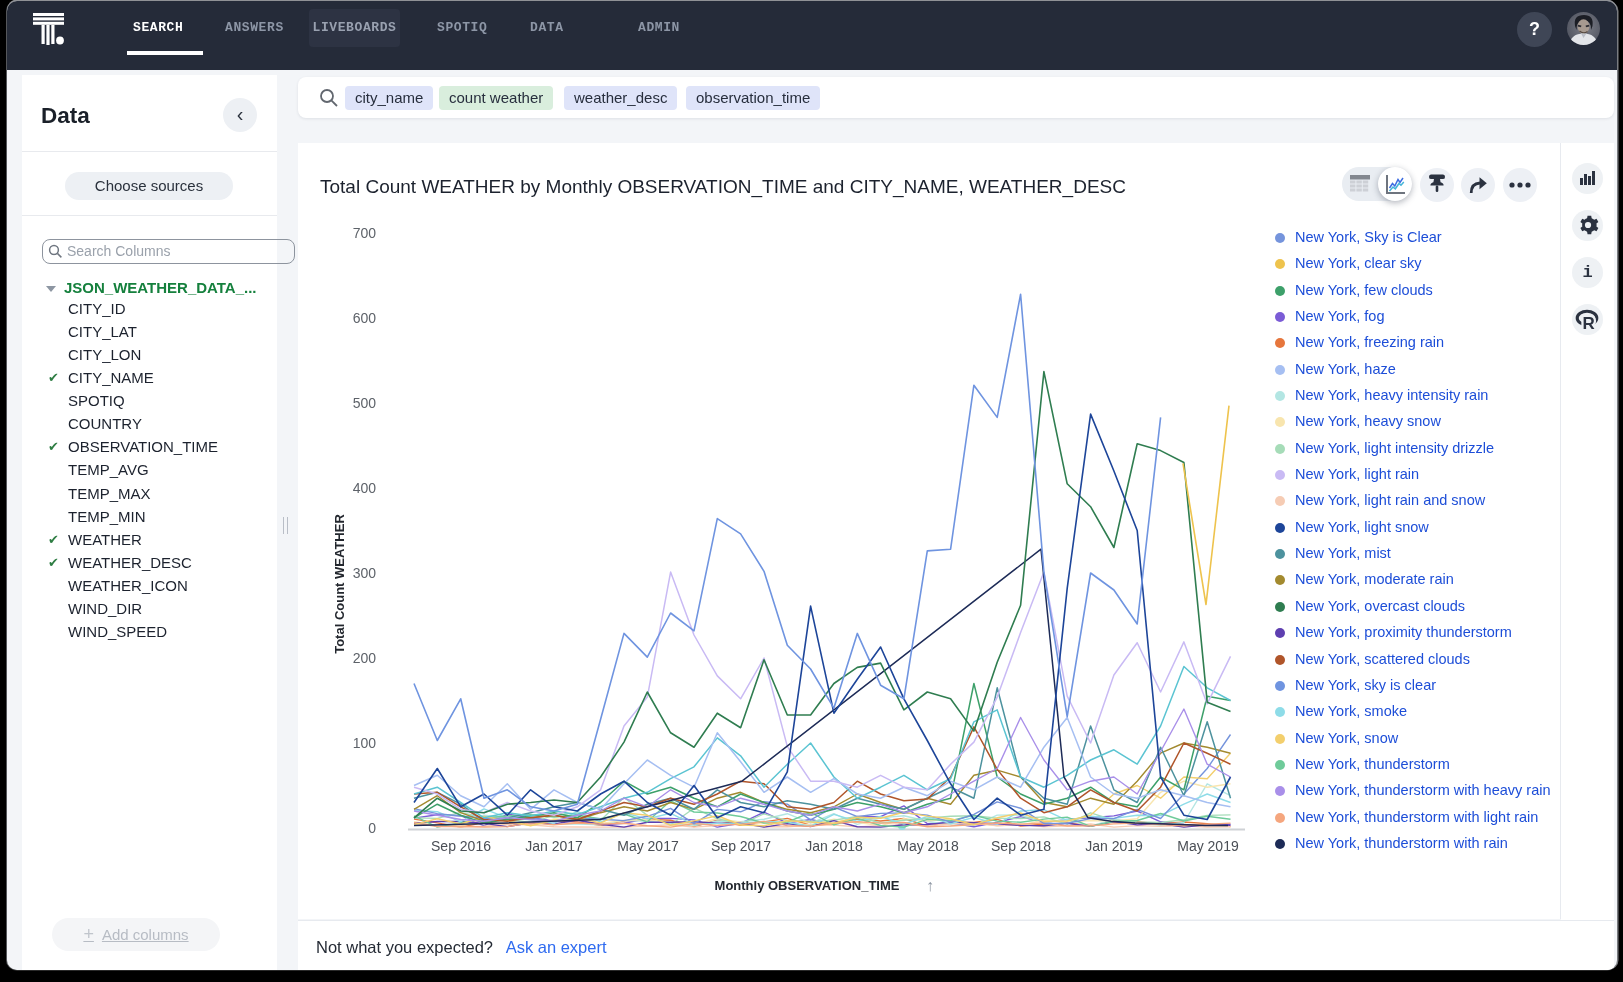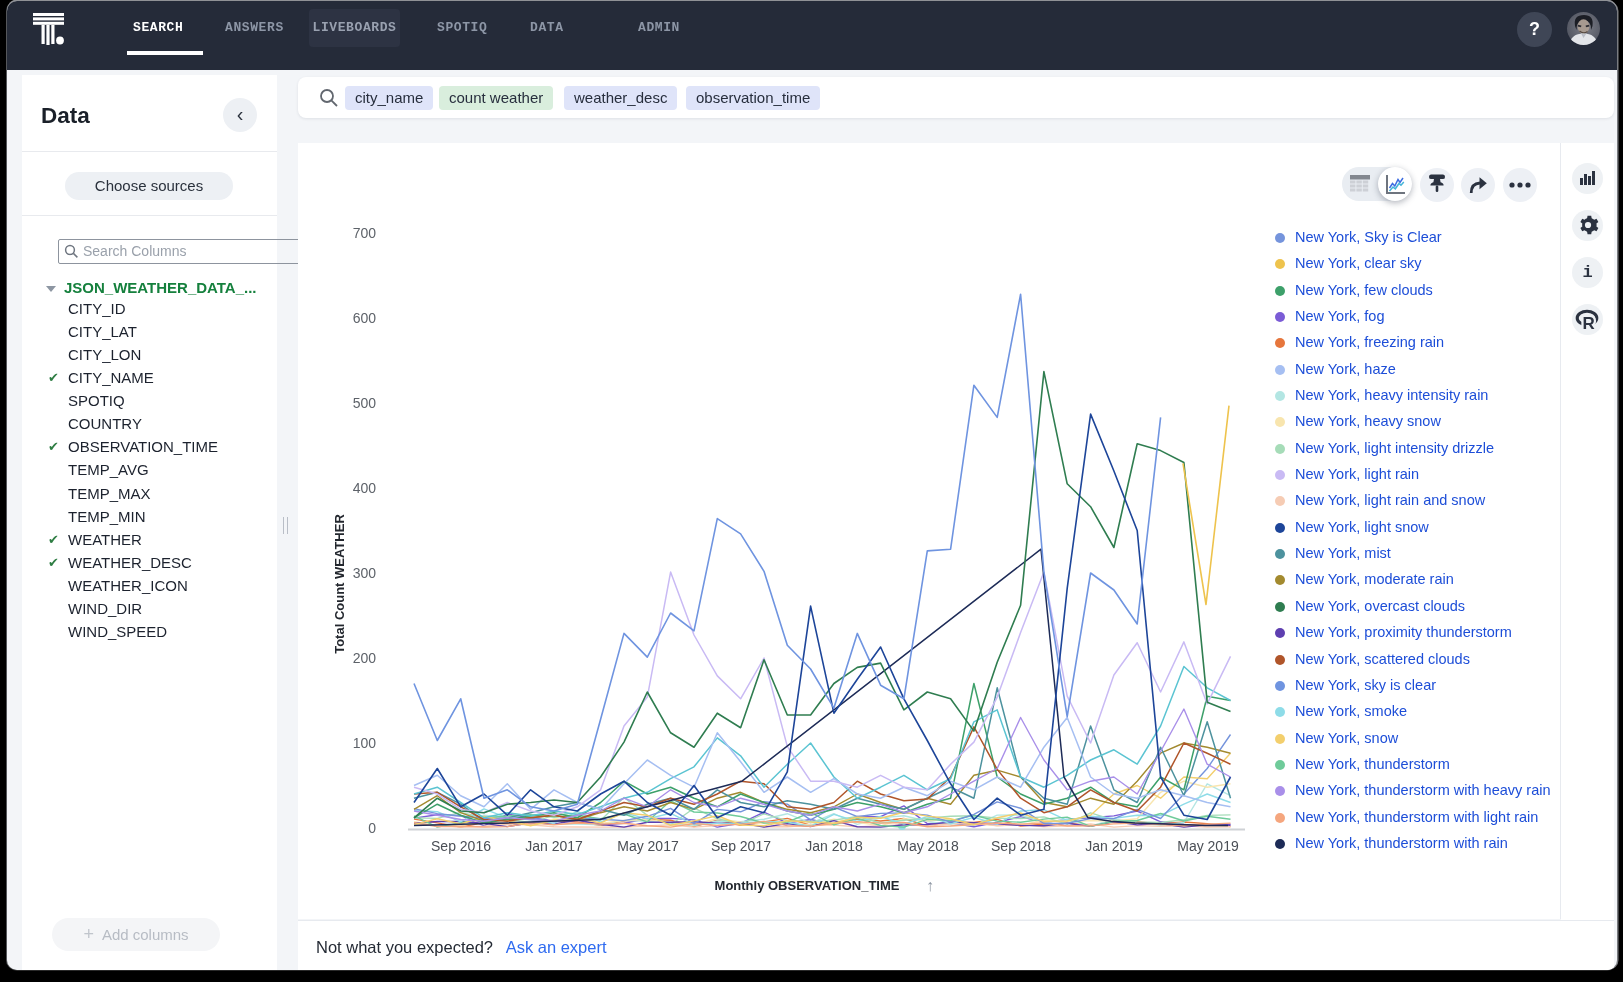--- a/index.html
+++ b/index.html
@@ -16,28 +16,28 @@
 #ndata { left:523px; }
 #nadmin { left:599px;margin-left:32px; }
 #qbtn { position:absolute; left:1510px; top:10.5px; width:35px; height:35px; border-radius:50%; background:#3f4656; color:#fff; font-size:18px; font-weight:bold; text-align:center; line-height:34px; }
 #avatar { position:absolute; left:1560px; top:11px; width:33px; height:33px; border-radius:50%; overflow:hidden; }
 
 #side { position:absolute; left:15px; top:74px; width:255px; height:895px; background:#fff; }
 #dtitle { position:absolute; left:19px; top:28px; font-size:22.5px; font-weight:bold; color:#1a2029; }
 #collapse { position:absolute; left:201px; top:23px; width:34px; height:34px; border-radius:50%; background:#edf0f4; color:#2a313c; text-align:center; line-height:32px; font-size:20px; }
 .sdiv { position:absolute; left:0; width:255px; height:1px; background:#e8eaee; }
 #csrc { position:absolute; left:43px; top:97px; width:168px; height:28px; border-radius:14px; background:#edf0f4; color:#2a313c; font-size:15px; text-align:center; line-height:28px; }
-#sinput { position:absolute; left:36px; top:164px; width:253px; height:25px; border:1.5px solid #8d949e; border-radius:2px; color:#9aa1ab; font-size:14px; line-height:22px; padding-left:24px; }
+#sinput { position:absolute; left:20px; top:164px; width:253px; height:25px; border:1.5px solid #8d949e; border-radius:8px; color:#9aa1ab; font-size:14px; line-height:22px; padding-left:24px; }
 #sinput svg { position:absolute; left:5px; top:4px; }
 #troot { position:absolute; left:24px; top:204px; width:225px; font-size:15px; font-weight:bold; color:#15803d; white-space:nowrap; overflow:hidden; }
 #tarr { display:inline-block; width:0; height:0; border-left:5px solid transparent; border-right:5px solid transparent; border-top:6px solid #8d96a2; margin-right:8px; vertical-align:middle; }
 #tree { position:absolute; left:0; top:222px; width:255px; }
 .trow { position:relative; height:23.07px; line-height:23.07px; font-size:15px; color:#1c222e; padding-left:46px; }
 .chk { position:absolute; left:26px; color:#2e7d43; font-size:13px; }
-#addcol { position:absolute; left:30px; top:843px; width:168px; height:33px; border-radius:17px; background:#f4f5f7; color:#b7bcc4; font-size:15px; text-align:center; line-height:33px; }
+#addcol { position:absolute; left:30px; top:843px; width:168px; height:33px; border-radius:17px; background:#f4f5f7; color:#b7bcc4; font-size:15px; text-align:center; line-height:33px;text-decoration:underline; }
 #addcol span { font-size:18px; margin-right:8px; color:#c0c5cc; }
 #rgrip { position:absolute; left:276px; top:516px; width:5px; height:17px; border-left:1.5px solid #b9bec7; border-right:1.5px solid #b9bec7; }
 
 #sbar { position:absolute; left:291px; top:76px; width:1316px; height:41px; background:#fff; border-radius:8px; box-shadow:0 1px 3px rgba(40,50,70,0.10); }
 #sbar svg { position:absolute; left:21px; top:11px; }
 .tok { position:absolute; top:9px; height:24px; line-height:24px; border-radius:4px; background:#dfe4f9; color:#272e3d; font-size:15px; padding:0 10px; }
 
 #card { position:absolute; left:291px; top:142px; width:1316px; height:776px; background:#fff; }
 #cdiv { position:absolute; left:1262px; top:0; width:1px; height:776px; background:#e7eaef; }
 #ctitle { position:absolute; left:22px; top:33px; font-size:19px; font-weight:normal; color:#1c222e; }
@@ -136,20 +136,21 @@
         <circle cx="8" cy="8" r="6" fill="none" stroke="#62676f" stroke-width="1.8"></circle>
         <line x1="12.6" y1="12.6" x2="18" y2="18" stroke="#62676f" stroke-width="1.8"></line>
       </svg>
     <div class="tok" style="left:47px">city_name</div>
     <div class="tok" style="left:141px;background:#d9eedd">count weather</div>
     <div class="tok" style="left:266px">weather_desc</div>
     <div class="tok" style="left:388px">observation_time</div>
   </div>
 
   <div id="card">
+    <div id="ctitle">Total Count WEATHER by Monthly OBSERVATION_TIME and CITY_NAME, WEATHER_DESC</div>
     <div id="toggle"></div>
     <svg style="position:absolute;left:1052px;top:32px" width="20" height="19" viewBox="0 0 20 19">
       <rect x="0" y="0" width="20" height="4.5" fill="#82878f"></rect>
       <g fill="#cdd0d6">
         <rect x="0" y="5.5" width="5.4" height="3"></rect>
           <rect x="6.4" y="5.5" width="5.4" height="3"></rect>
           <rect x="12.8" y="5.5" width="5.4" height="3"></rect>
         <rect x="0" y="9.5" width="5.4" height="3"></rect>
           <rect x="6.4" y="9.5" width="5.4" height="3"></rect>
           <rect x="12.8" y="9.5" width="5.4" height="3"></rect>

